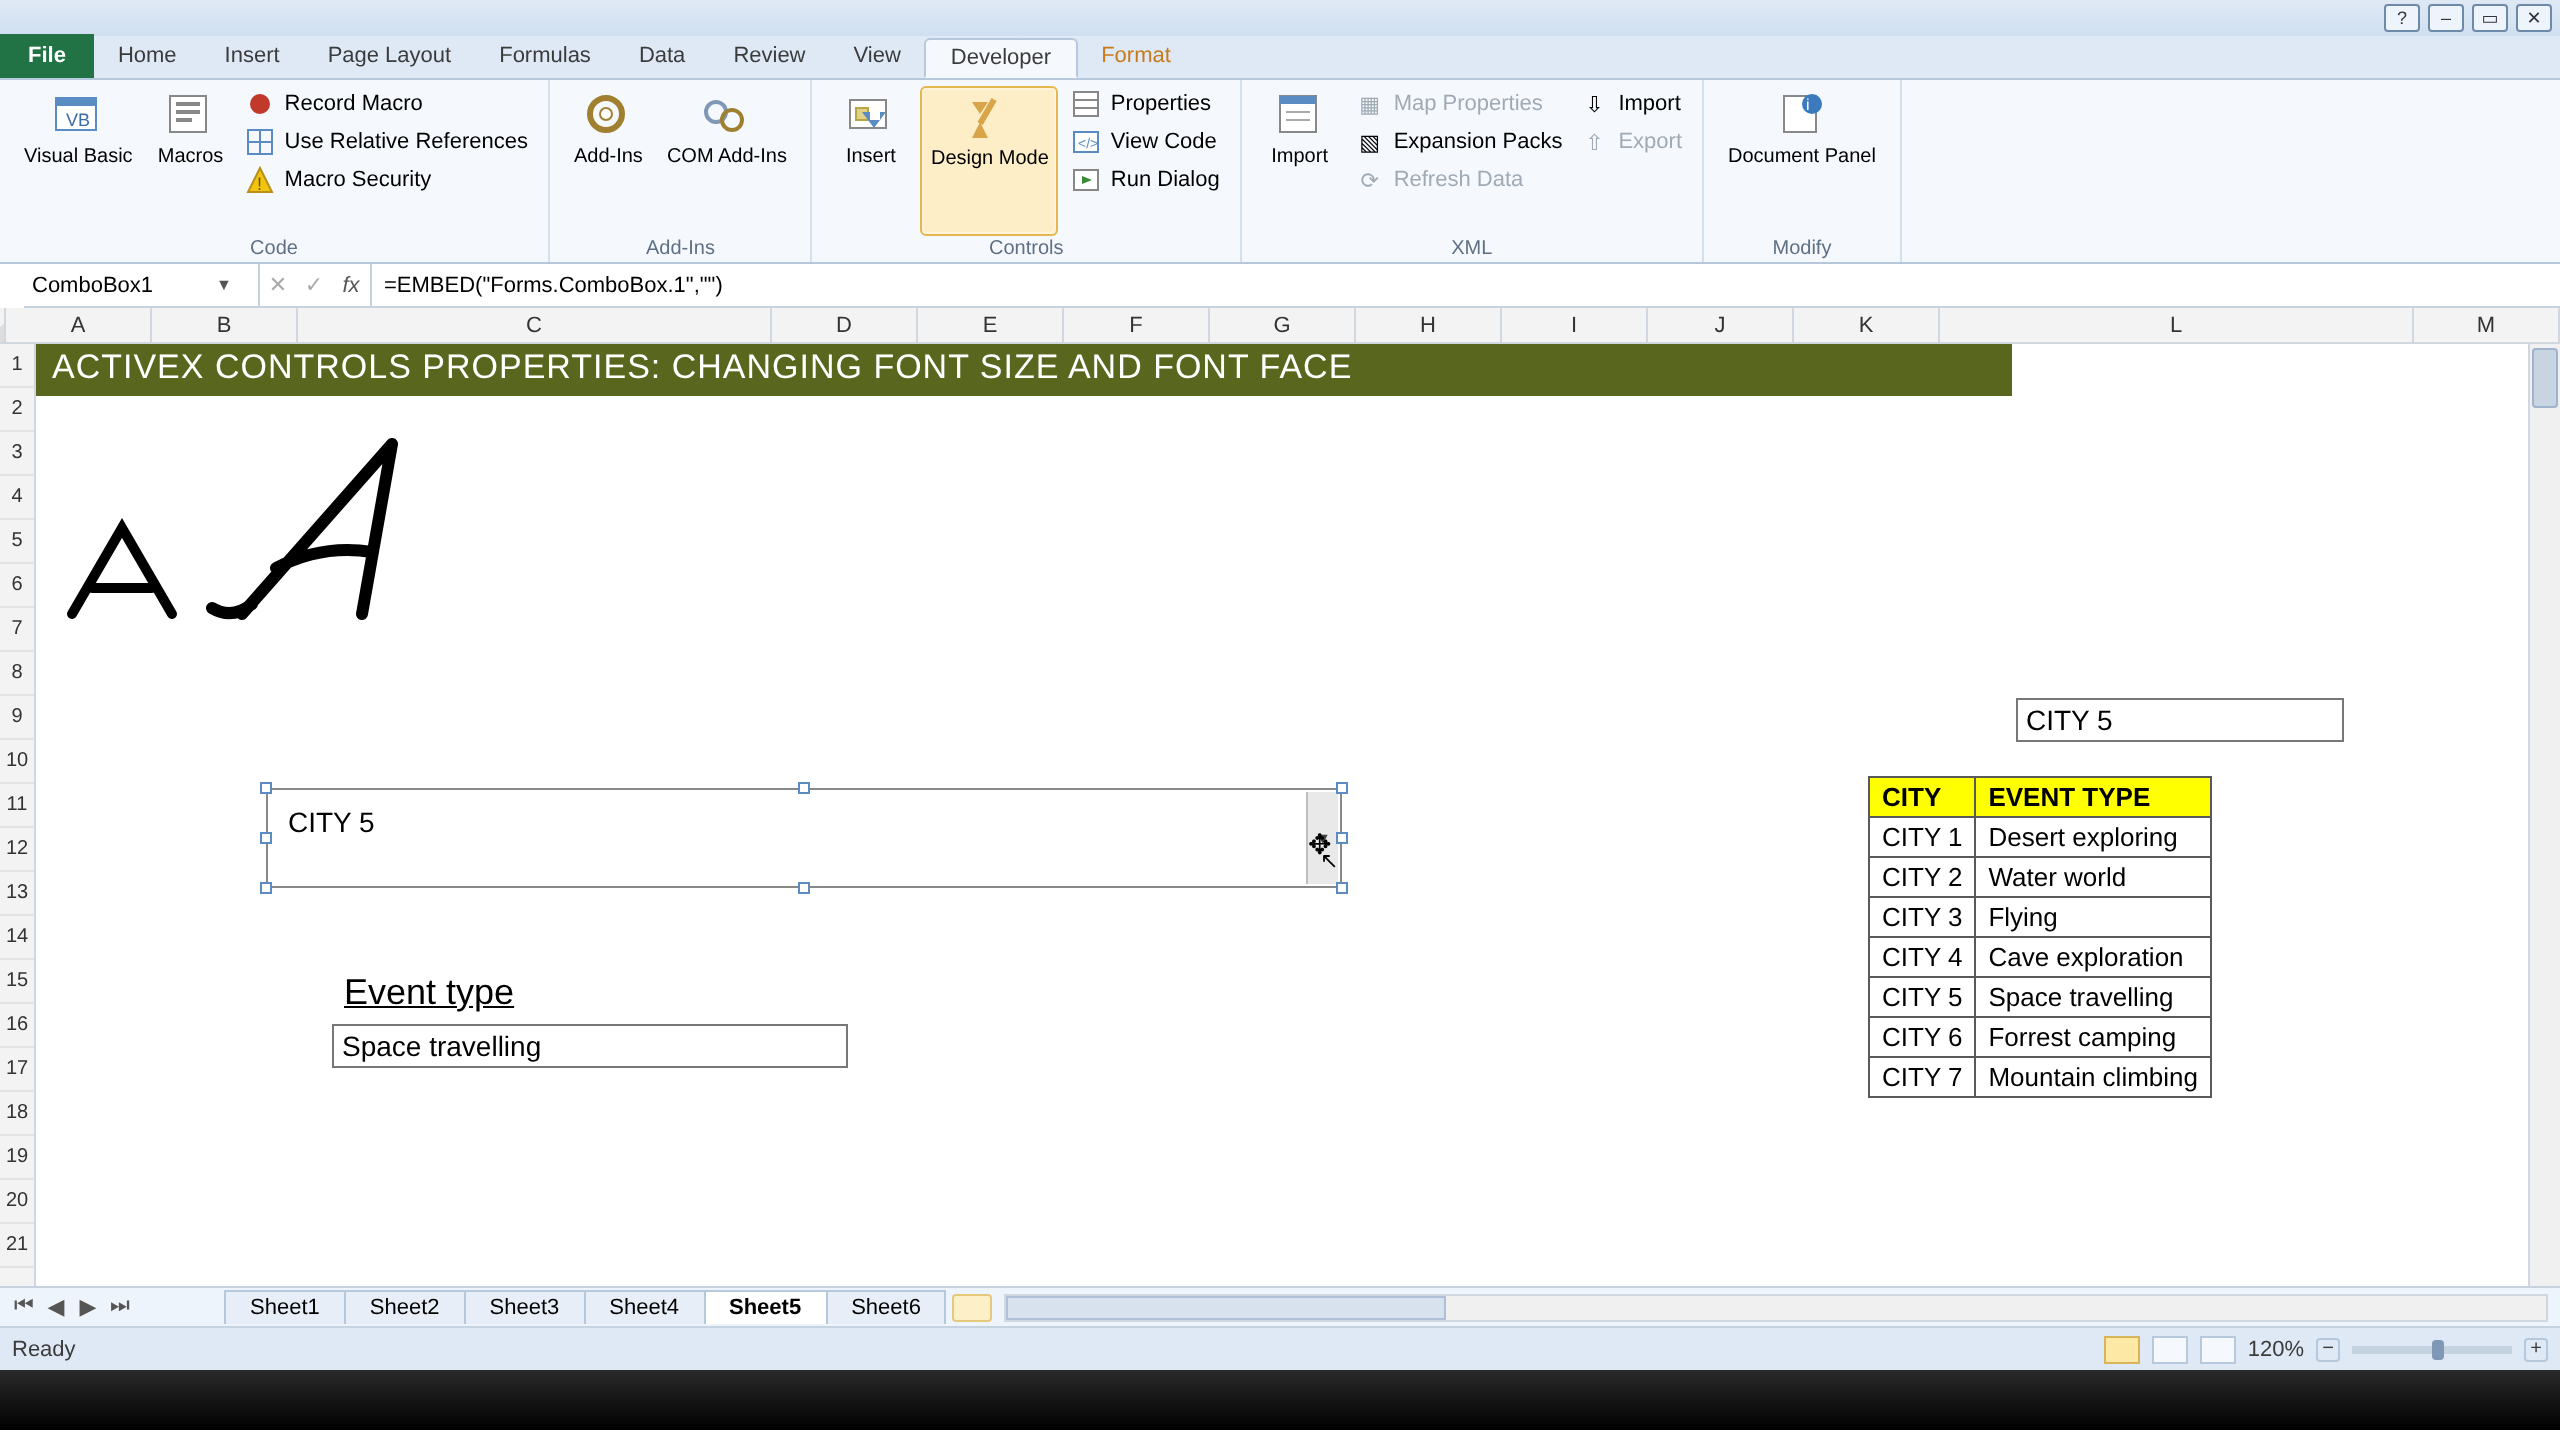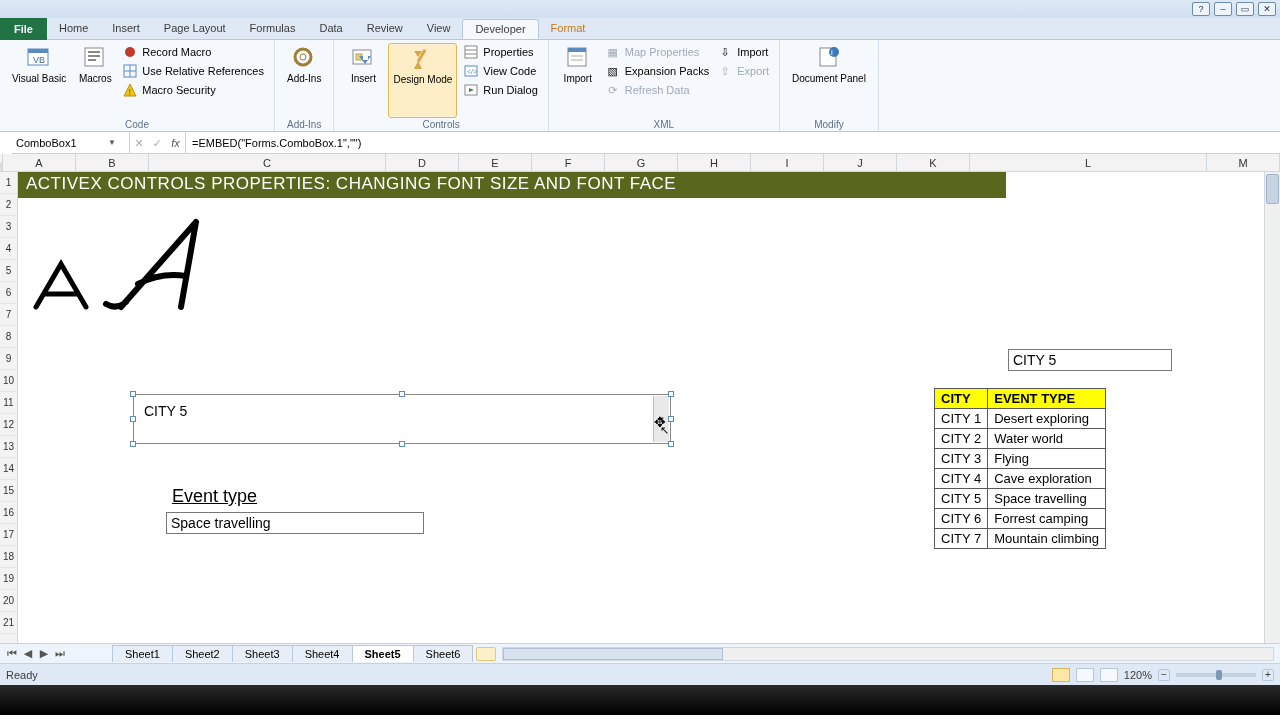--- a/index.html
+++ b/index.html
@@ -3,21 +3,21 @@
 <meta charset="utf-8">
 <style>
 * { box-sizing: border-box; margin: 0; padding: 0; font-family: "Segoe UI", Tahoma, sans-serif; }
 html, body { width: 1280px; height: 720px; overflow: hidden; background: #fff; }
 
 
 .titlebar { height: 18px; background: linear-gradient(#dfe9f5,#cfdff0); display:flex; justify-content:flex-end; align-items:center; padding:0 4px; gap:4px; }
 .titlebar .wbtn { width:18px; height:14px; border:1px solid #6d8aa8; background:#eef4fb; border-radius:2px; font-size:9px; line-height:12px; text-align:center; color:#334; }
 
 
-.ribbon-tabs { display:flex; height:22px; background:#dfe9f5; border-bottom:1px solid #b6c8dc; font-size:11px; align-items:center; }
+.ribbon-tabs { display:flex; height:22px; background:#dfe9f5; border-bottom:1px solid #b6c8dc; font-size:11px; align-items:flex-end; }
 .file-tab { background:#217346; color:#fff; padding:3px 14px; height:22px; display:flex; align-items:center; font-weight:bold; }
 .rtab { padding:3px 12px; color:#3b3b3b; cursor:pointer; }
 .rtab.active { background:#f5f9fd; border:1px solid #b6c8dc; border-bottom:1px solid #f5f9fd; border-radius:3px 3px 0 0; }
 .rtab.context { color:#c77b18; }
 
 
 .ribbon { height:92px; background:#f5f9fd; border-bottom:1px solid #b6c8dc; display:flex; font-size:11px; }
 .rgroup { border-right:1px solid #d4e0ee; padding:3px 8px 1px 8px; display:flex; flex-direction:column; }
 .rgroup .items { display:flex; gap:4px; flex:1; }
 .rgroup .glabel { text-align:center; color:#5f7085; font-size:10px; padding-top:1px; }
@@ -183,20 +183,30 @@
   <div class="rgroup">
     <div class="items">
       <div class="bigbtn">
         <div class="icn">
             <svg width="26" height="24">
               <circle cx="12" cy="11" r="8" fill="none" stroke="#a08030" stroke-width="3"></circle>
               <circle cx="12" cy="11" r="3" fill="#fff" stroke="#a08030"></circle>
             </svg>
           </div>
         <div class="lbl">Add-Ins</div>
+      </div>
+      <div class="bigbtn">
+        <div class="icn">
+            <svg width="26" height="24">
+              <circle cx="8" cy="10" r="5" fill="none" stroke="#7e98b5" stroke-width="2"></circle>
+              <circle cx="16" cy="14" r="5" fill="none" stroke="#a08030" stroke-width="2"></circle>
+            </svg>
+          </div>
+        <div class="lbl">COM
+Add-Ins</div>
       </div>
     </div>
     <div class="glabel">Add-Ins</div>
   </div>
 
   <div class="rgroup">
     <div class="items">
       <div class="bigbtn">
         <div class="icn">
             <svg width="26" height="24">

